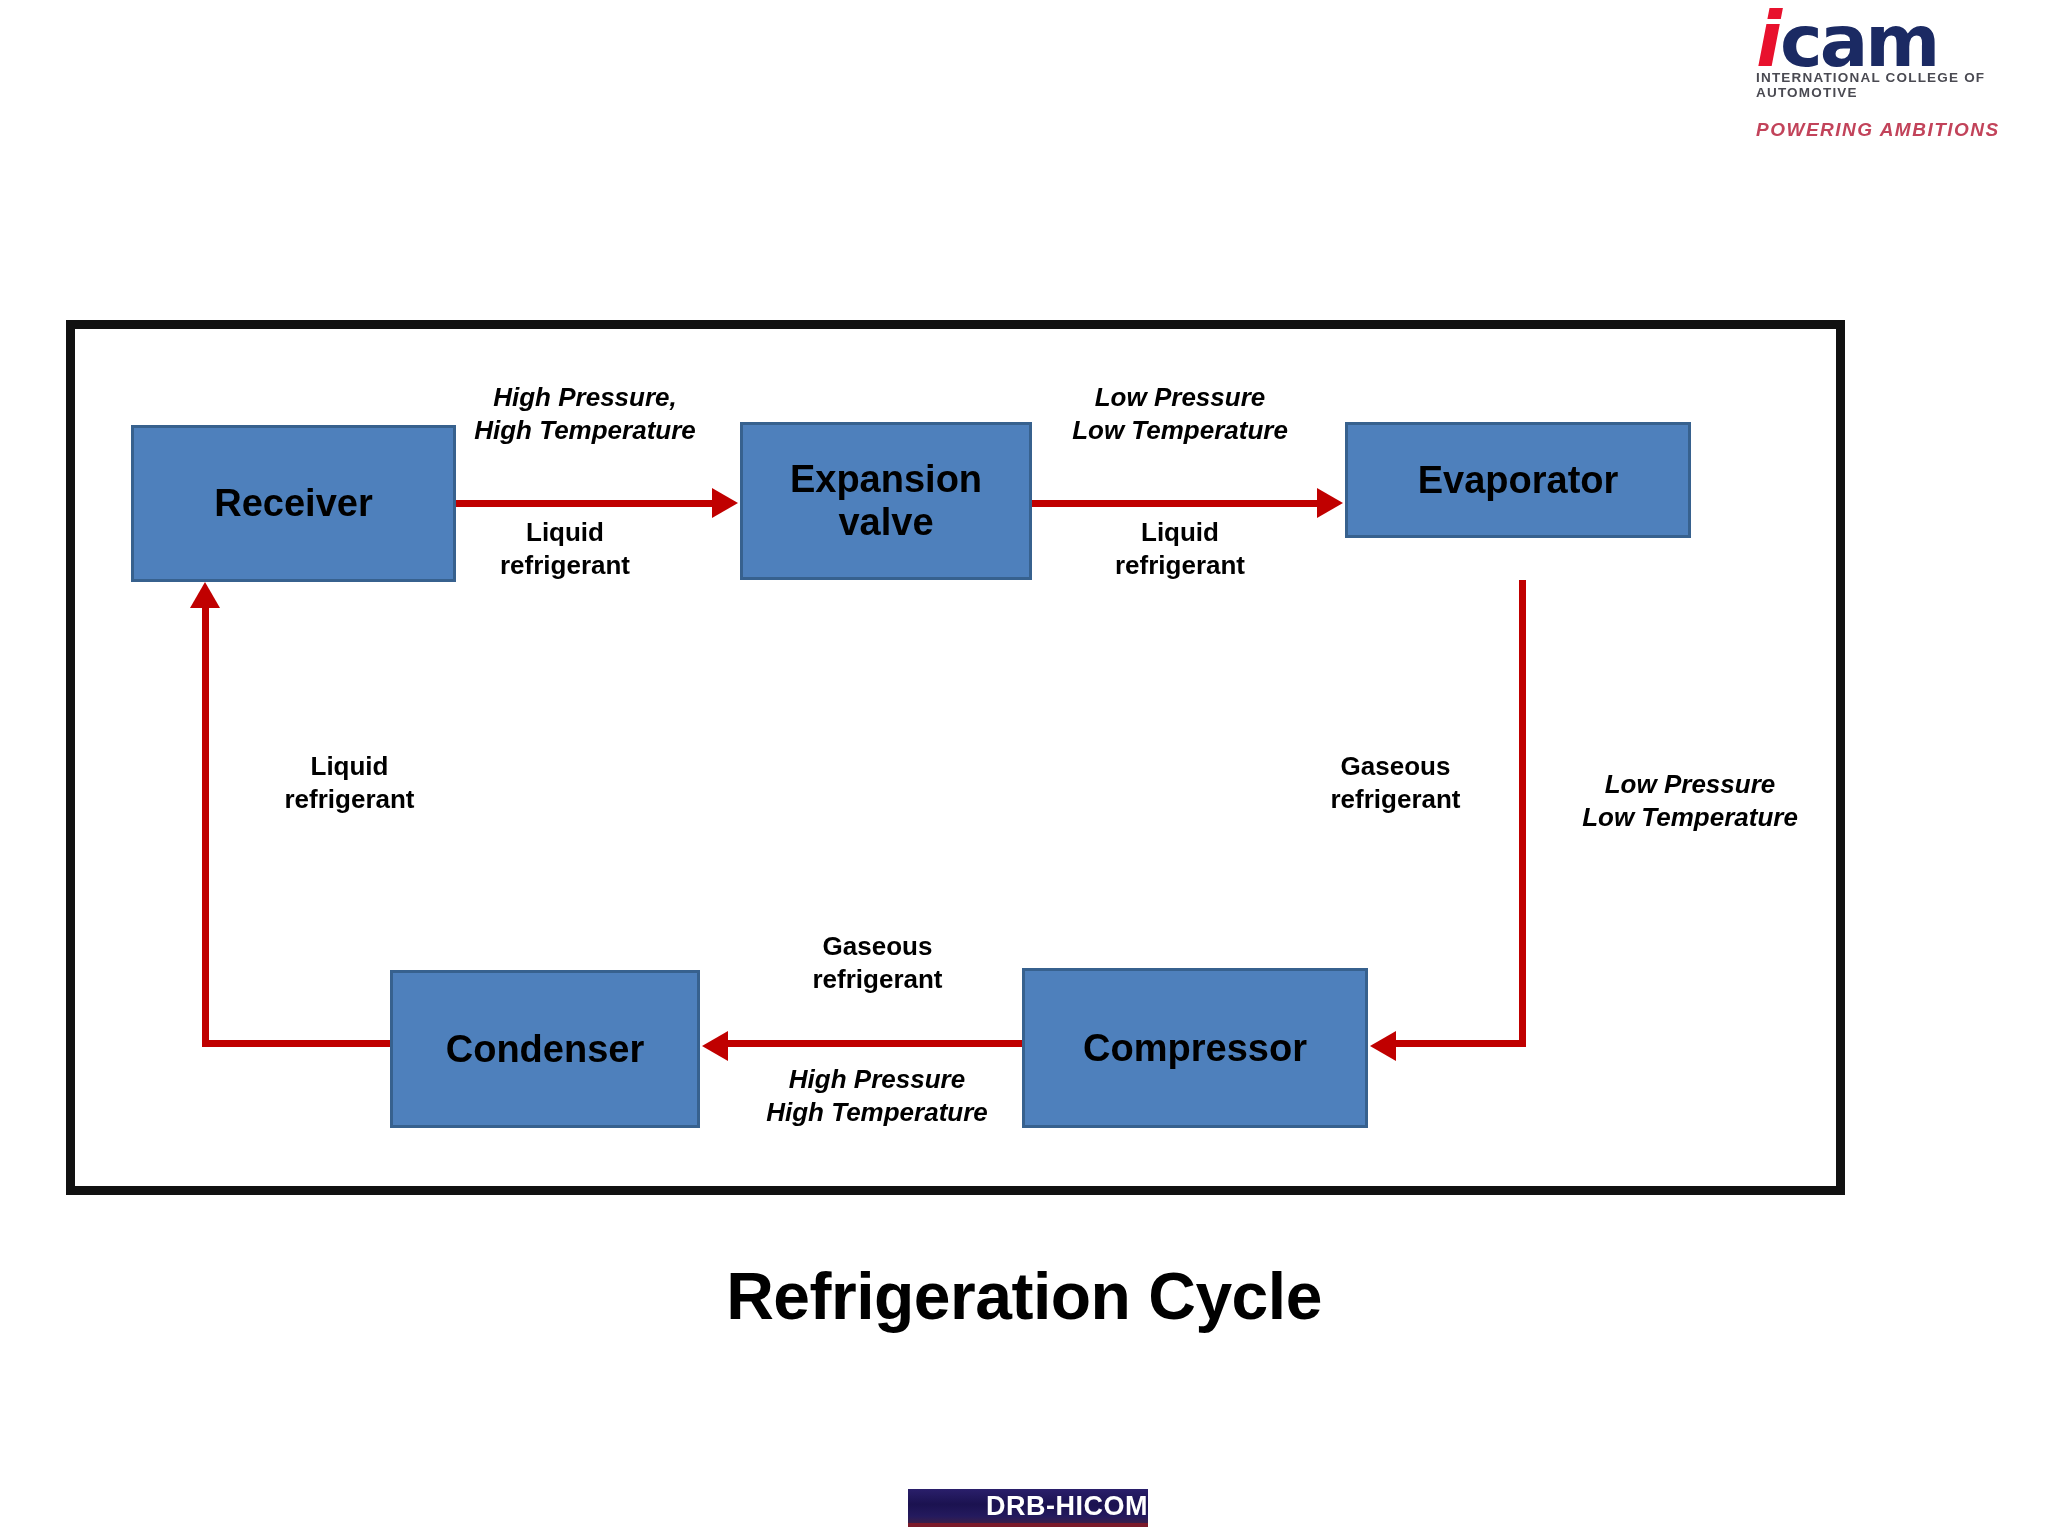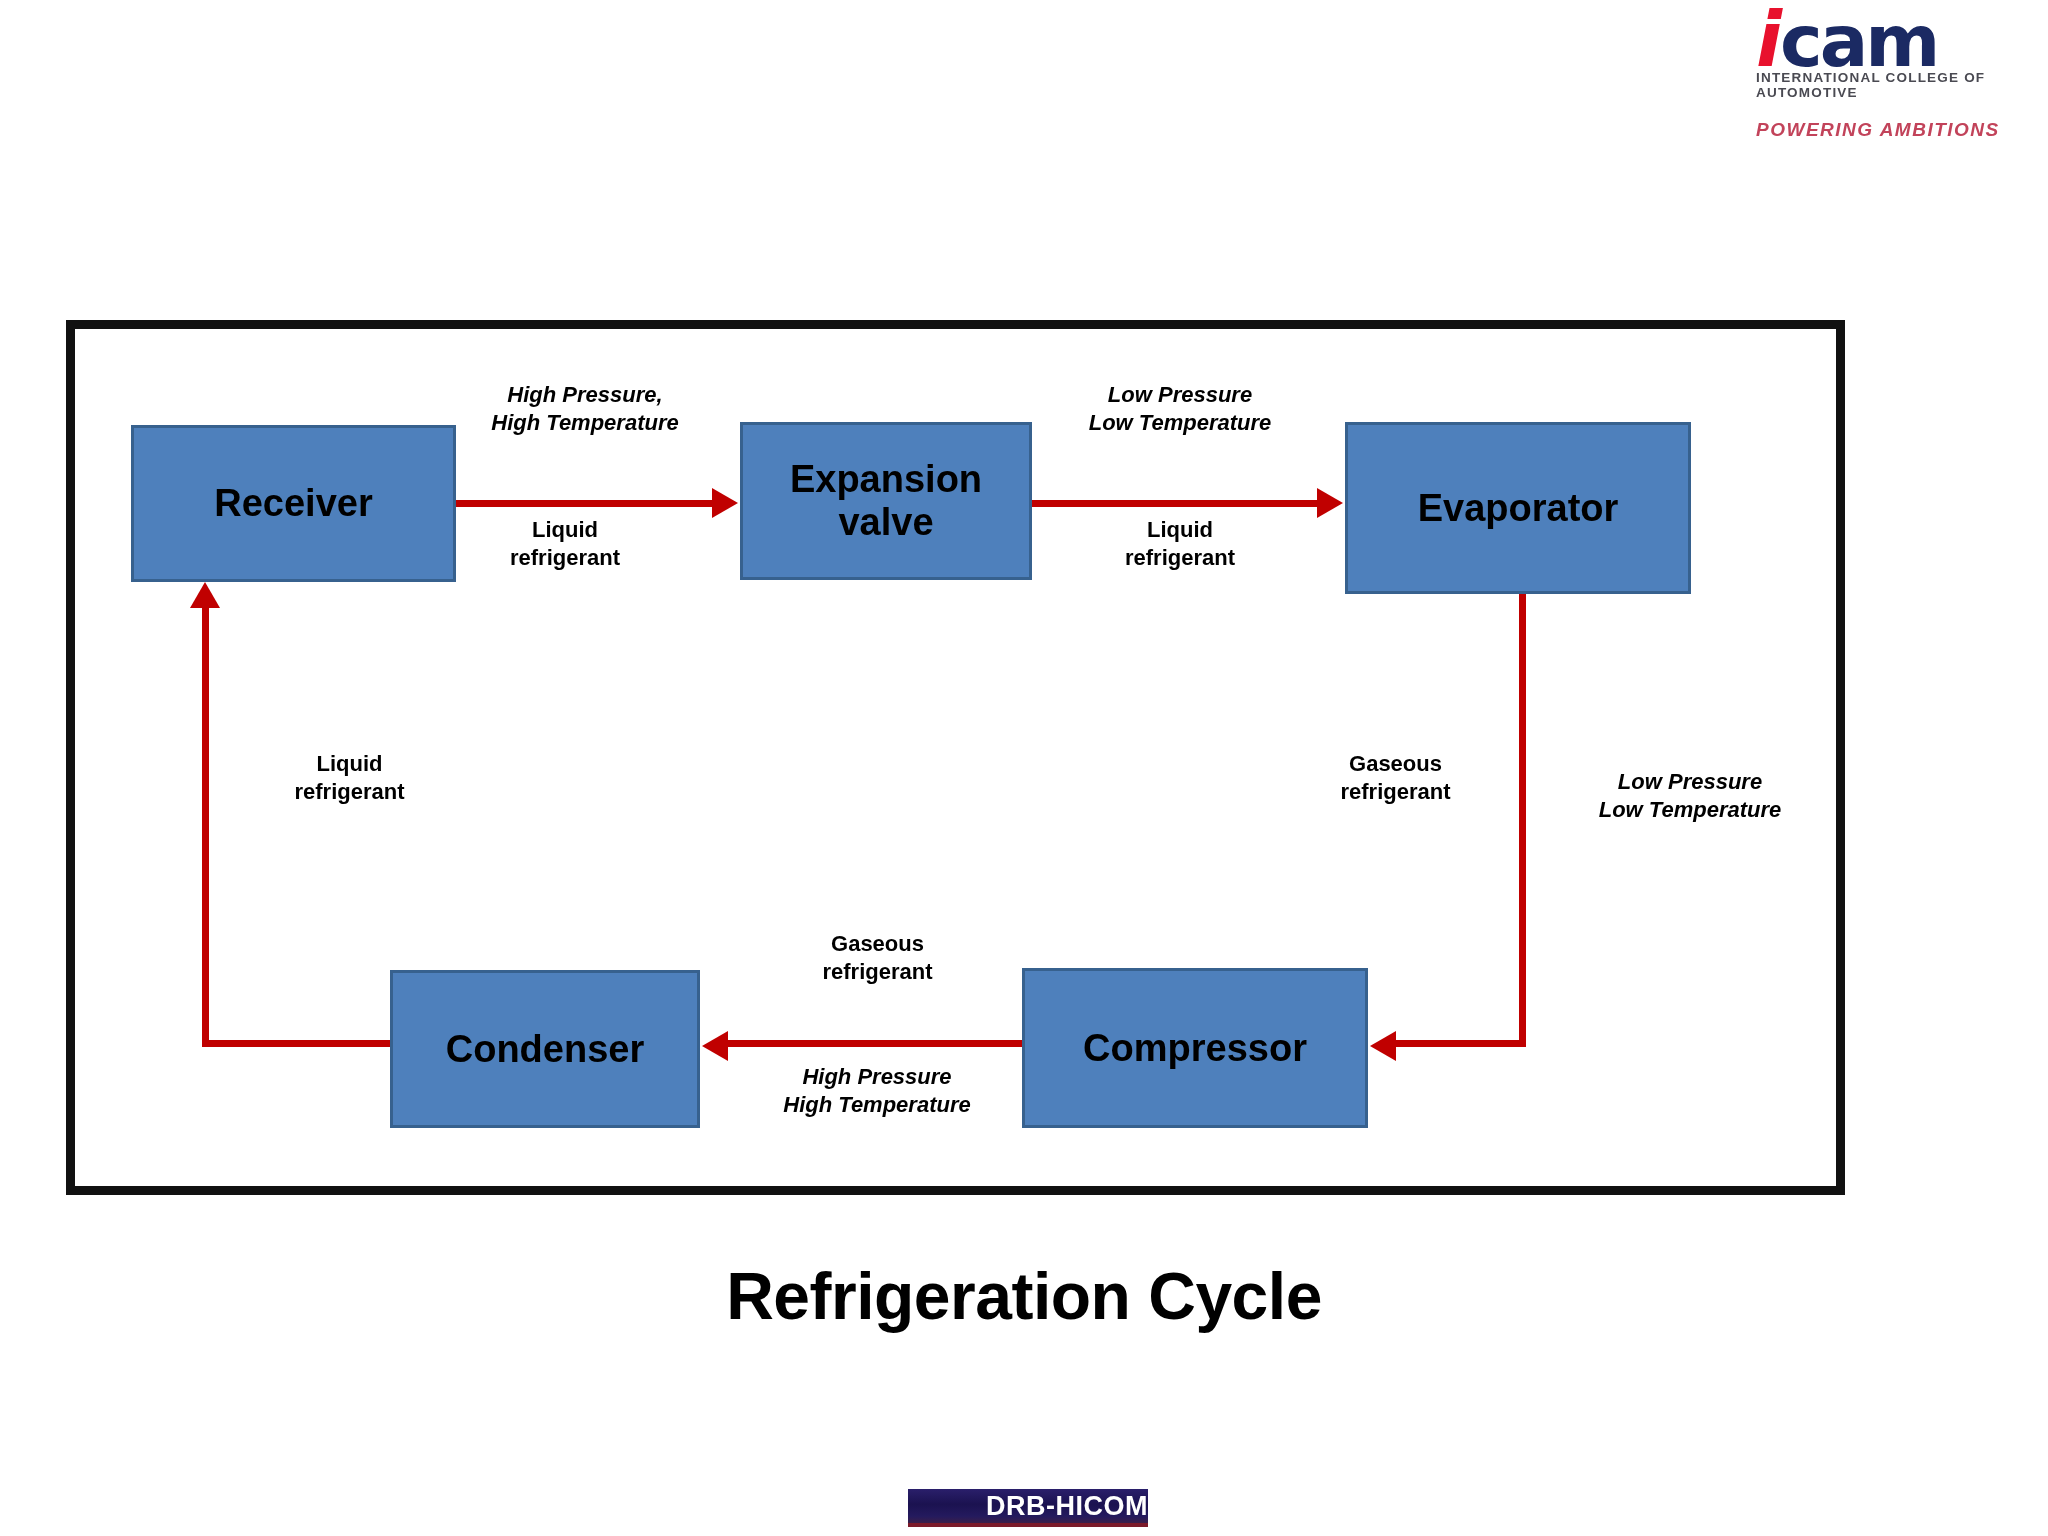--- a/index.html
+++ b/index.html
@@ -99,21 +99,21 @@
     color: #000000;
     font-weight: bold;
     font-size: 38px;
     line-height: 1.12;
     font-family: "Liberation Sans", sans-serif;
     z-index: 3;
   }
 
   #node-receiver   { left:  105px; top: 425px; width: 325px; height: 157px; margin-left: 26px; }
   #node-expansion  { left:  740px; top: 422px; width: 292px; height: 158px; }
-  #node-evaporator { left: 1345px; top: 422px; width: 346px; height: 172px; }
+  #node-evaporator { left: 1345px; top: 422px; width: 346px; height: 116px; }
   #node-condenser  { left:  390px; top: 970px; width: 310px; height: 158px; }
   #node-compressor { left: 1022px; top: 968px; width: 346px; height: 160px; }
 
   
   .lineH, .lineV {
     position: absolute;
     background: #C00000;
     z-index: 2;
   }
   .lineH { height: 7px; }
@@ -139,21 +139,21 @@
     border-left: 15px solid transparent;
     border-right: 15px solid transparent;
     border-bottom: 26px solid #C00000;
   }
 
   
   .lbl {
     position: absolute;
     color: #000000;
     font-weight: bold;
-    font-size: 22px;
+    font-size: 26px;
     line-height: 1.25;
     text-align: center;
     font-family: "Liberation Sans", sans-serif;
     white-space: nowrap;
     z-index: 4;
   }
   .lbl.ital {
     font-style: italic;
   }
 

